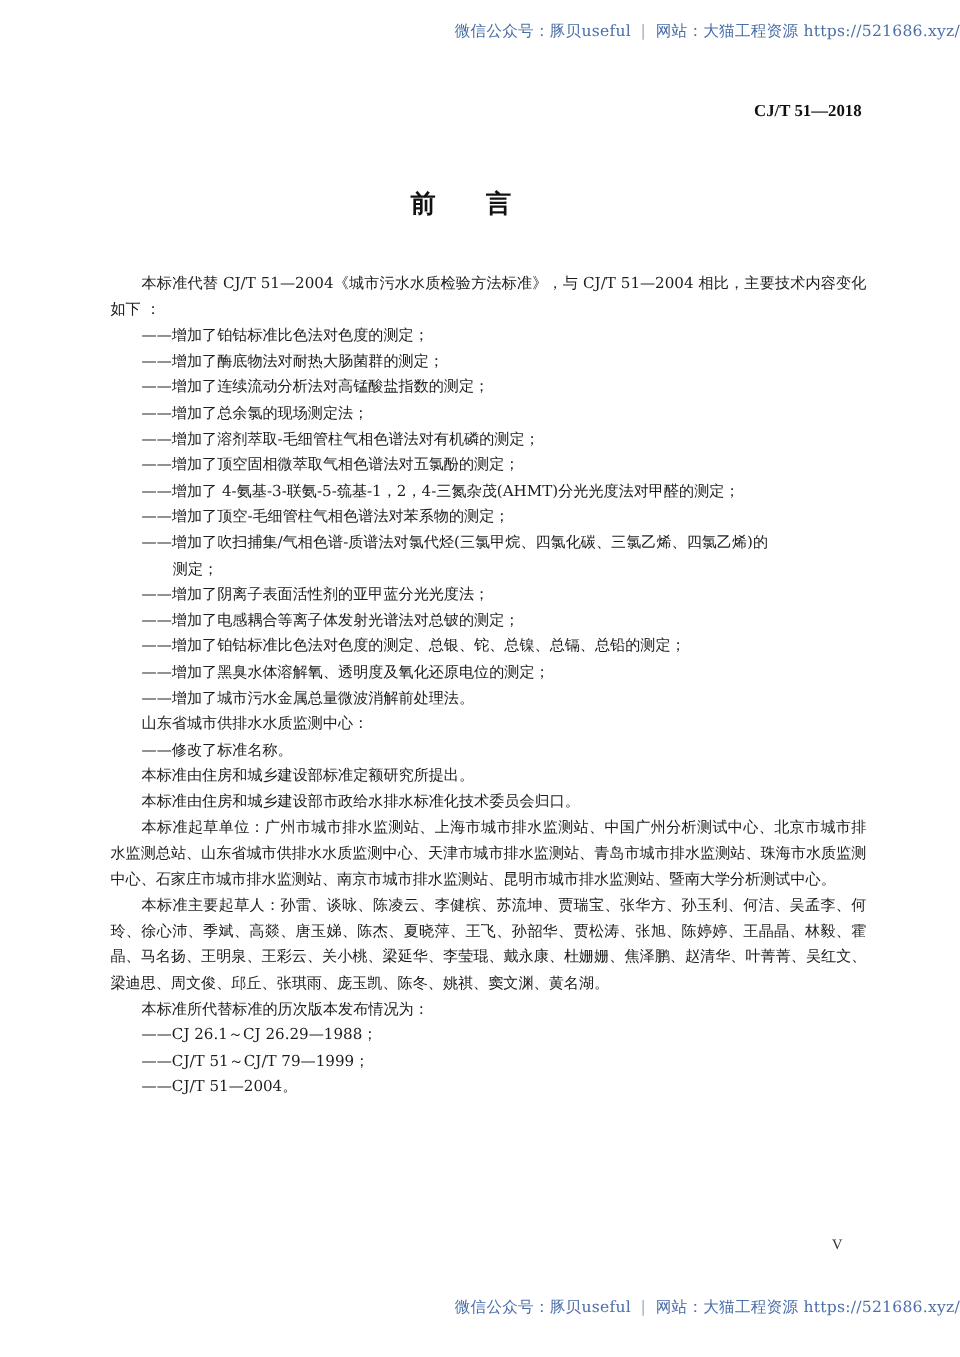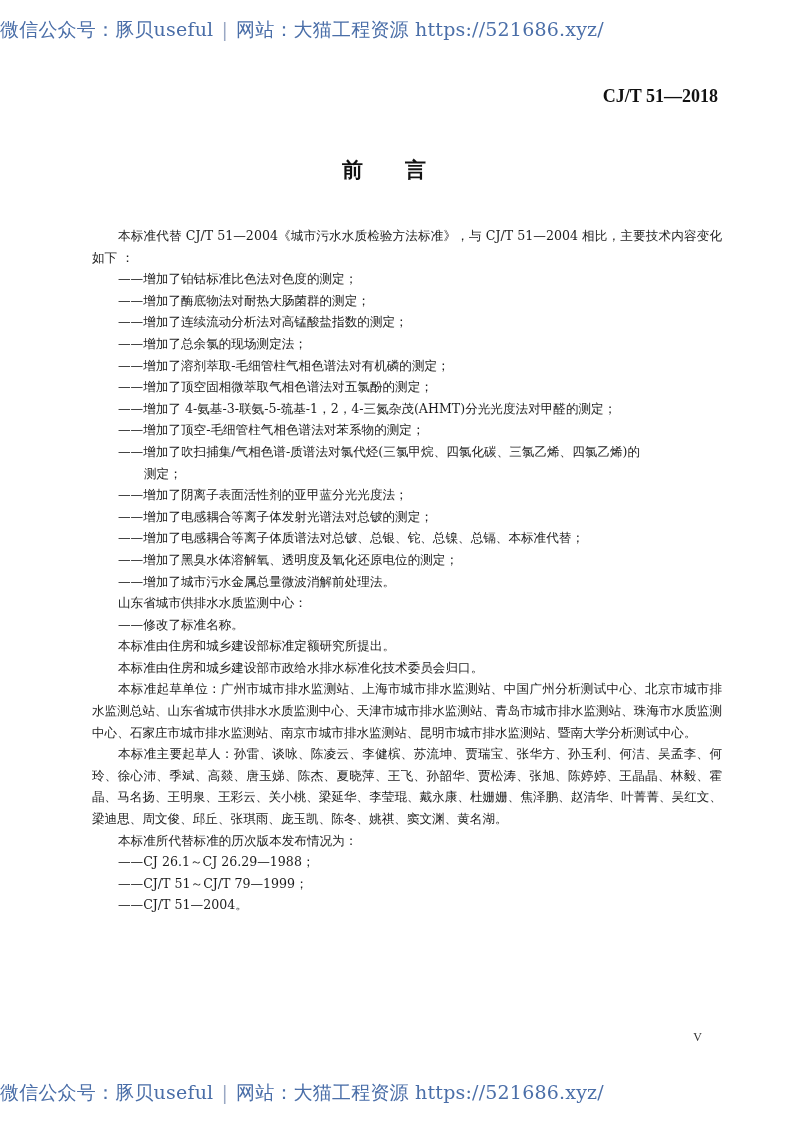--- a/index.html
+++ b/index.html
@@ -1,24 +1,24 @@
 <!DOCTYPE html>
 <html><head>
 <meta charset="utf-8">
 <style>
   html, body { margin: 0; padding: 0; background: #ffffff; }
   body { width: 800px; height: 1131px; position: relative; overflow: hidden;
          font-family: "DejaVu Serif", "Liberation Serif", serif; color: #1a1a1a; }
-  .watermark { position: absolute; left: 0; width: 800px; text-align: left;
-               font-size: 19px; color: #4a6ea8; font-family: "DejaVu Serif", "Liberation Serif", serif;
+  .watermark { position: absolute; left: 0; width: 800px; text-align: right;
+               font-size: 13px; color: #4a6ea8; font-family: "DejaVu Serif", "Liberation Serif", serif;
                letter-spacing: 0.2px; }
   .watermark .sep { color: #9aa8c4; margin: 0 8px; }
   .wm-top { top: 17px; }
   .wm-bottom { top: 1080px; }
-  .std-code { position: absolute; top: 86px; right: 82px; font-size: 18px; font-weight: bold;
+  .std-code { position: absolute; top: 86px; right: 82px; font-size: 14px; font-weight: bold;
               font-family: "Liberation Serif", "DejaVu Serif", serif; color: #111; }
   .title { position: absolute; top: 156px; left: 0; width: 768px; text-align: center;
            font-size: 21px; font-weight: bold; font-family: "DejaVu Sans", "Liberation Sans", sans-serif;
            letter-spacing: 42px; padding-left: 42px; box-sizing: border-box; color: #111; }
   .body { position: absolute; top: 225px; left: 92px; width: 630px;
           font-size: 12.6px; line-height: 21.6px; color: #1c1c1c; }
   .p { text-indent: 26px; margin: 0; text-align: justify; }
   .dash { margin: 0; padding-left: 26px; }
   .dash .cont { display: block; padding-left: 26px; }
   .page-num { position: absolute; top: 1030px; right: 98px; font-size: 12px; color: #333;
@@ -42,21 +42,21 @@
     <p class="dash">——增加了酶底物法对耐热大肠菌群的测定；</p>
     <p class="dash">——增加了连续流动分析法对高锰酸盐指数的测定；</p>
     <p class="dash">——增加了总余氯的现场测定法；</p>
     <p class="dash">——增加了溶剂萃取-毛细管柱气相色谱法对有机磷的测定；</p>
     <p class="dash">——增加了顶空固相微萃取气相色谱法对五氯酚的测定；</p>
     <p class="dash">——增加了 4-氨基-3-联氨-5-巯基-1，2，4-三氮杂茂(AHMT)分光光度法对甲醛的测定；</p>
     <p class="dash">——增加了顶空-毛细管柱气相色谱法对苯系物的测定；</p>
     <p class="dash"><span>——增加了吹扫捕集/气相色谱-质谱法对氯代烃(三氯甲烷、四氯化碳、三氯乙烯、四氯乙烯)的</span><span class="cont">测定；</span></p>
     <p class="dash">——增加了阴离子表面活性剂的亚甲蓝分光光度法；</p>
     <p class="dash">——增加了电感耦合等离子体发射光谱法对总铍的测定；</p>
-    <p class="dash">——增加了电感耦合等离子体质谱法对总铍、总银、铊、总镍、总镉、本标准代替；</p>
+    <p class="dash">——增加了铂钴标准比色法对色度的测定、总银、铊、总镍、总镉、总铅的测定；</p>
     <p class="dash">——增加了黑臭水体溶解氧、透明度及氧化还原电位的测定；</p>
     <p class="dash">——增加了城市污水金属总量微波消解前处理法。</p>
   </div>
   <p class="p">山东省城市供排水水质监测中心：</p>
   <p class="dash">——修改了标准名称。</p>
   <p class="p">本标准由住房和城乡建设部标准定额研究所提出。</p>
   <p class="p">本标准由住房和城乡建设部市政给水排水标准化技术委员会归口。</p>
   <p class="p">本标准起草单位：广州市城市排水监测站、上海市城市排水监测站、中国广州分析测试中心、北京市城市排水监测总站、山东省城市供排水水质监测中心、天津市城市排水监测站、青岛市城市排水监测站、珠海市水质监测中心、石家庄市城市排水监测站、南京市城市排水监测站、昆明市城市排水监测站、暨南大学分析测试中心。</p>
   <p class="p">本标准主要起草人：孙雷、谈咏、陈凌云、李健槟、苏流坤、贾瑞宝、张华方、孙玉利、何洁、吴孟李、何玲、徐心沛、季斌、高燚、唐玉娣、陈杰、夏晓萍、王飞、孙韶华、贾松涛、张旭、陈婷婷、王晶晶、林毅、霍晶、马名扬、王明泉、王彩云、关小桃、梁延华、李莹琨、戴永康、杜姗姗、焦泽鹏、赵清华、叶菁菁、吴红文、梁迪思、周文俊、邱丘、张琪雨、庞玉凯、陈冬、姚祺、窦文渊、黄名湖。</p>
   <p class="p">本标准所代替标准的历次版本发布情况为：</p>

